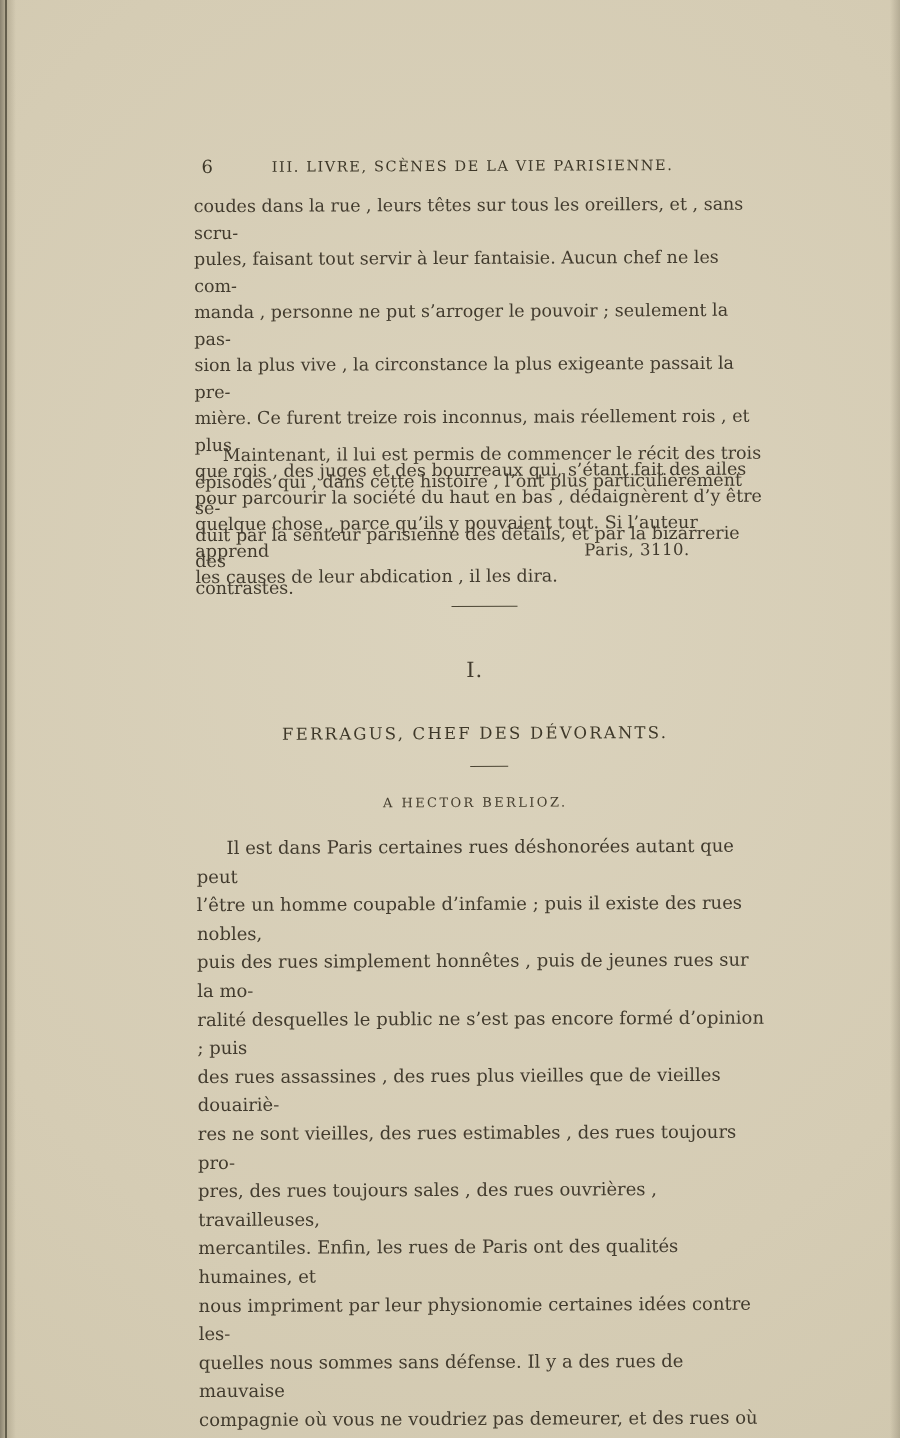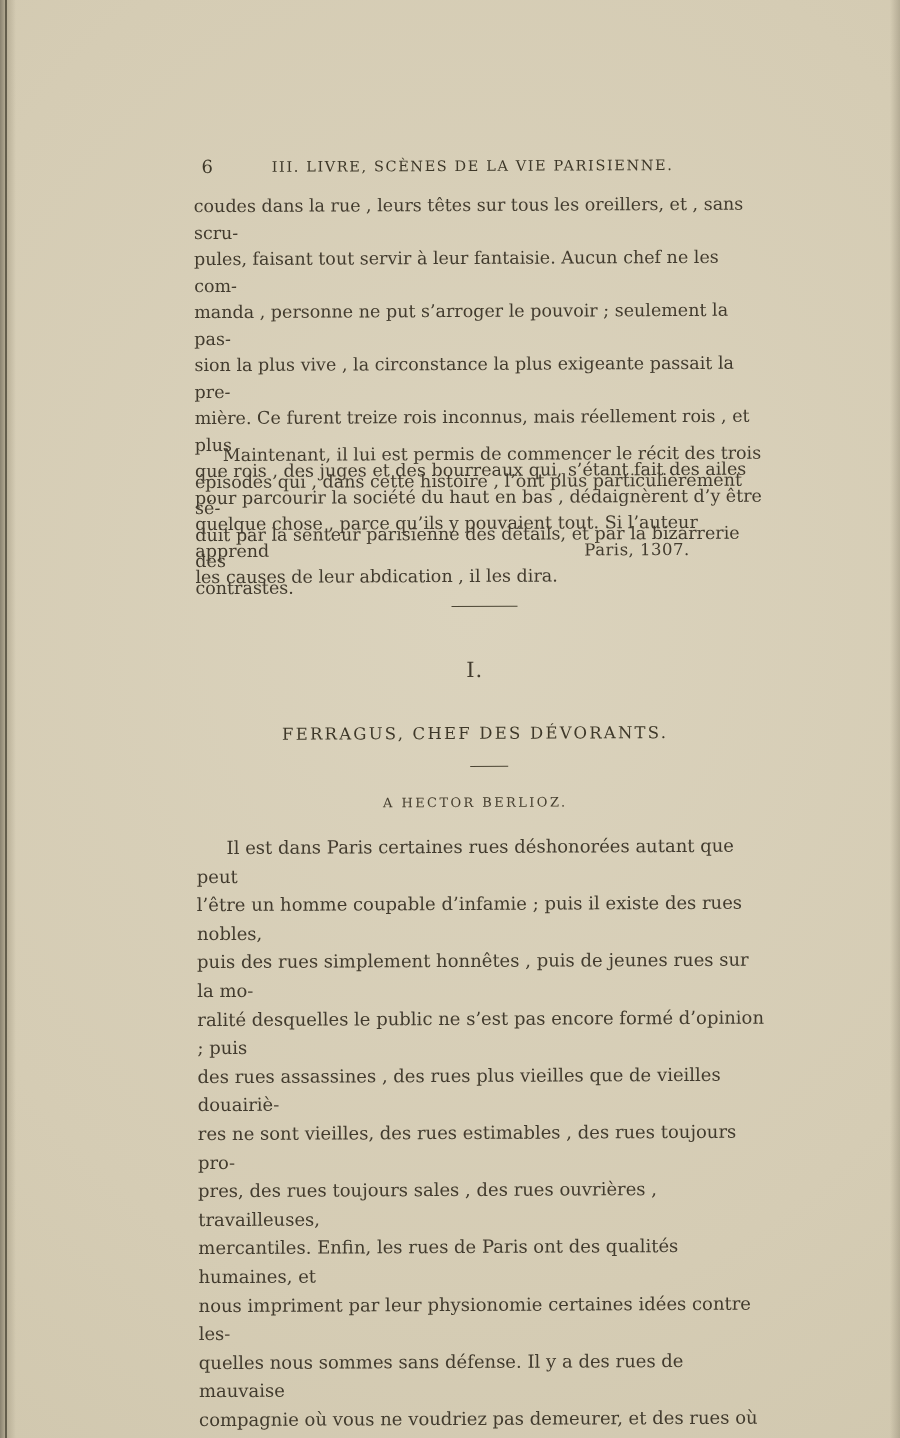--- a/index.html
+++ b/index.html
@@ -112,21 +112,21 @@
 que rois , des juges et des bourreaux qui, s’étant fait des ailes
 pour parcourir la société du haut en bas , dédaignèrent d’y être
 quelque chose , parce qu’ils y pouvaient tout. Si l’auteur apprend
 les causes de leur abdication , il les dira.</div>
 
     <div class="textblock para indent" style="top: 441px; position: absolute;">Maintenant, il lui est permis de commencer le récit des trois
 épisodes qui , dans cette histoire , l’ont plus particulièrement sé-
 duit par la senteur parisienne des détails, et par la bizarrerie des
 contrastes.</div>
 
-    <div class="dateline">Paris, 1307.</div>
+    <div class="dateline">Paris, 3110.</div>
 
     <div class="rule rule-1"></div>
 
     <div class="section-number">I.</div>
 
     <div class="section-title">FERRAGUS, CHEF DES DÉVORANTS.</div>
 
     <div class="rule rule-2"></div>
 
     <div class="dedication">A HECTOR BERLIOZ.</div>

